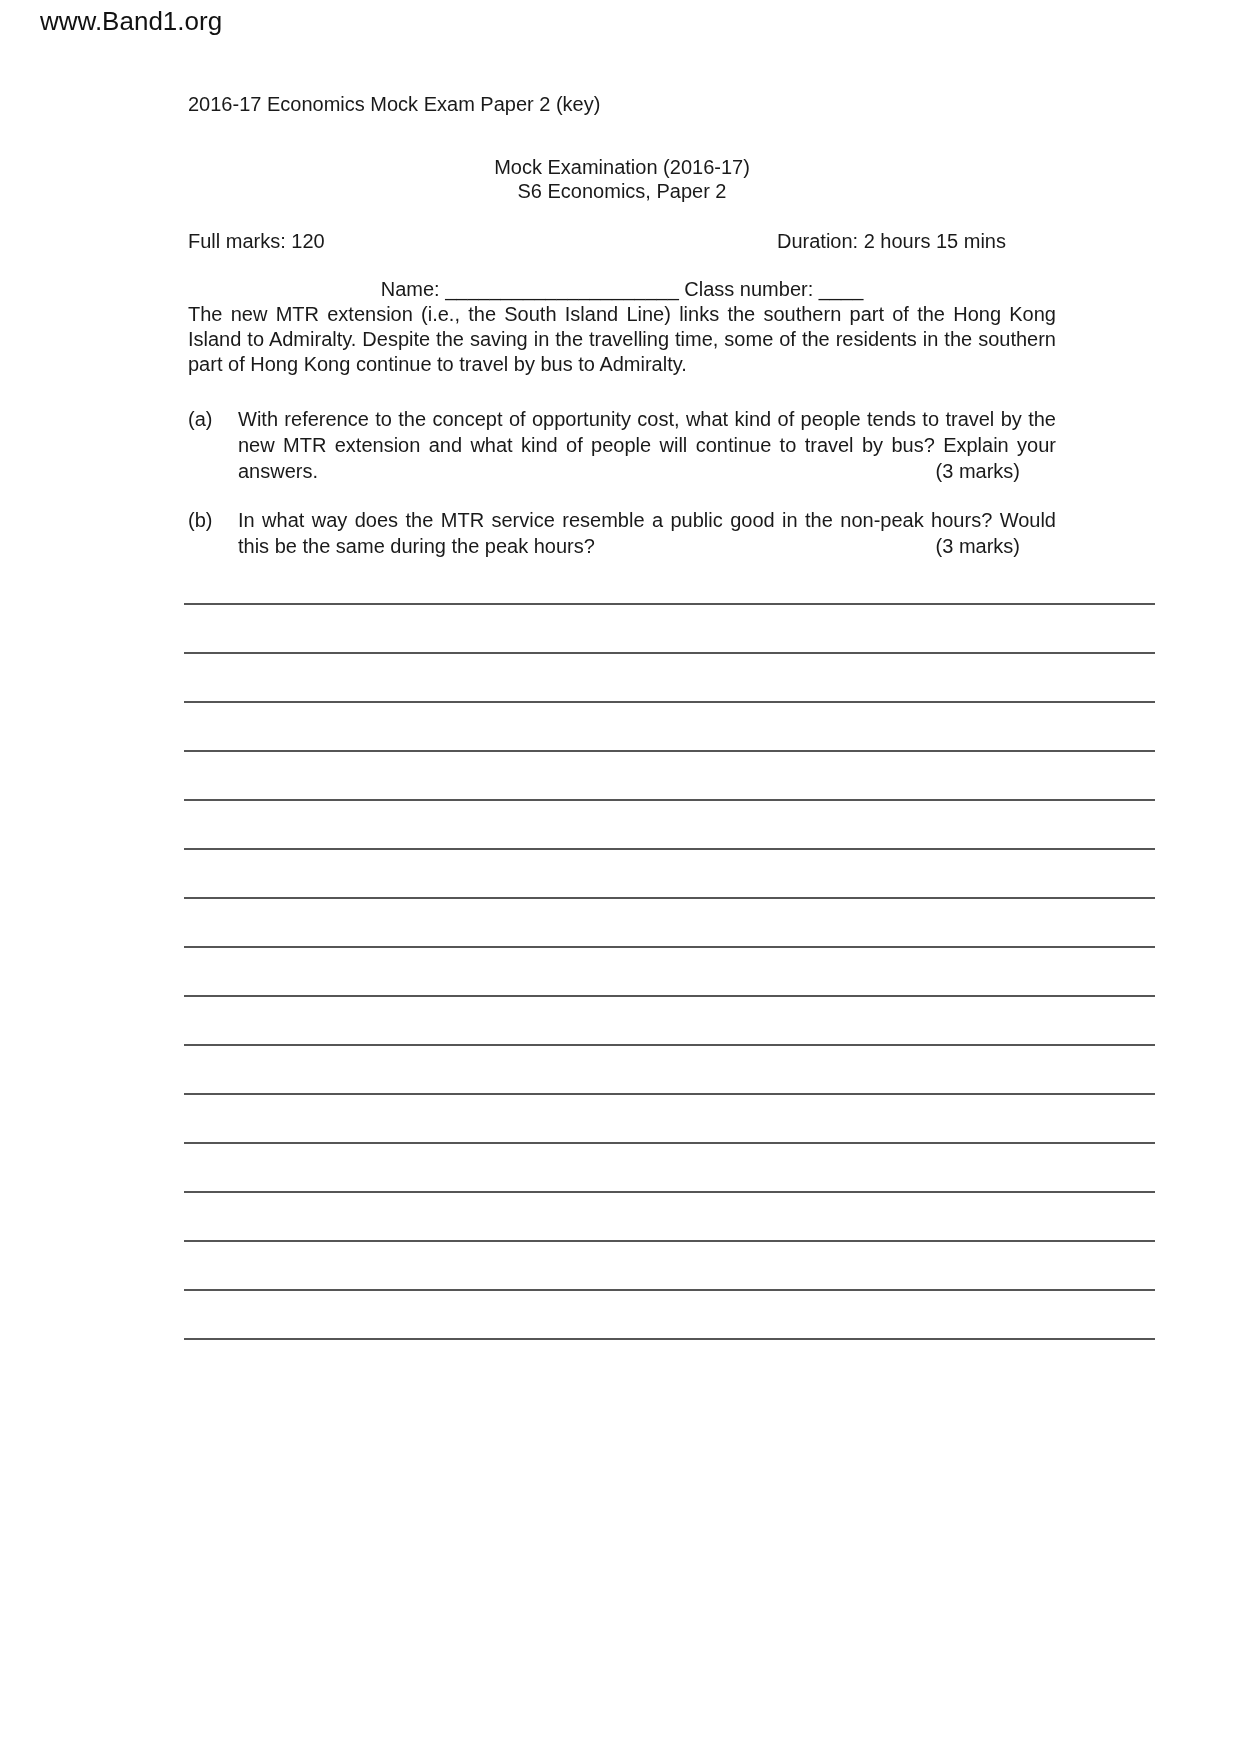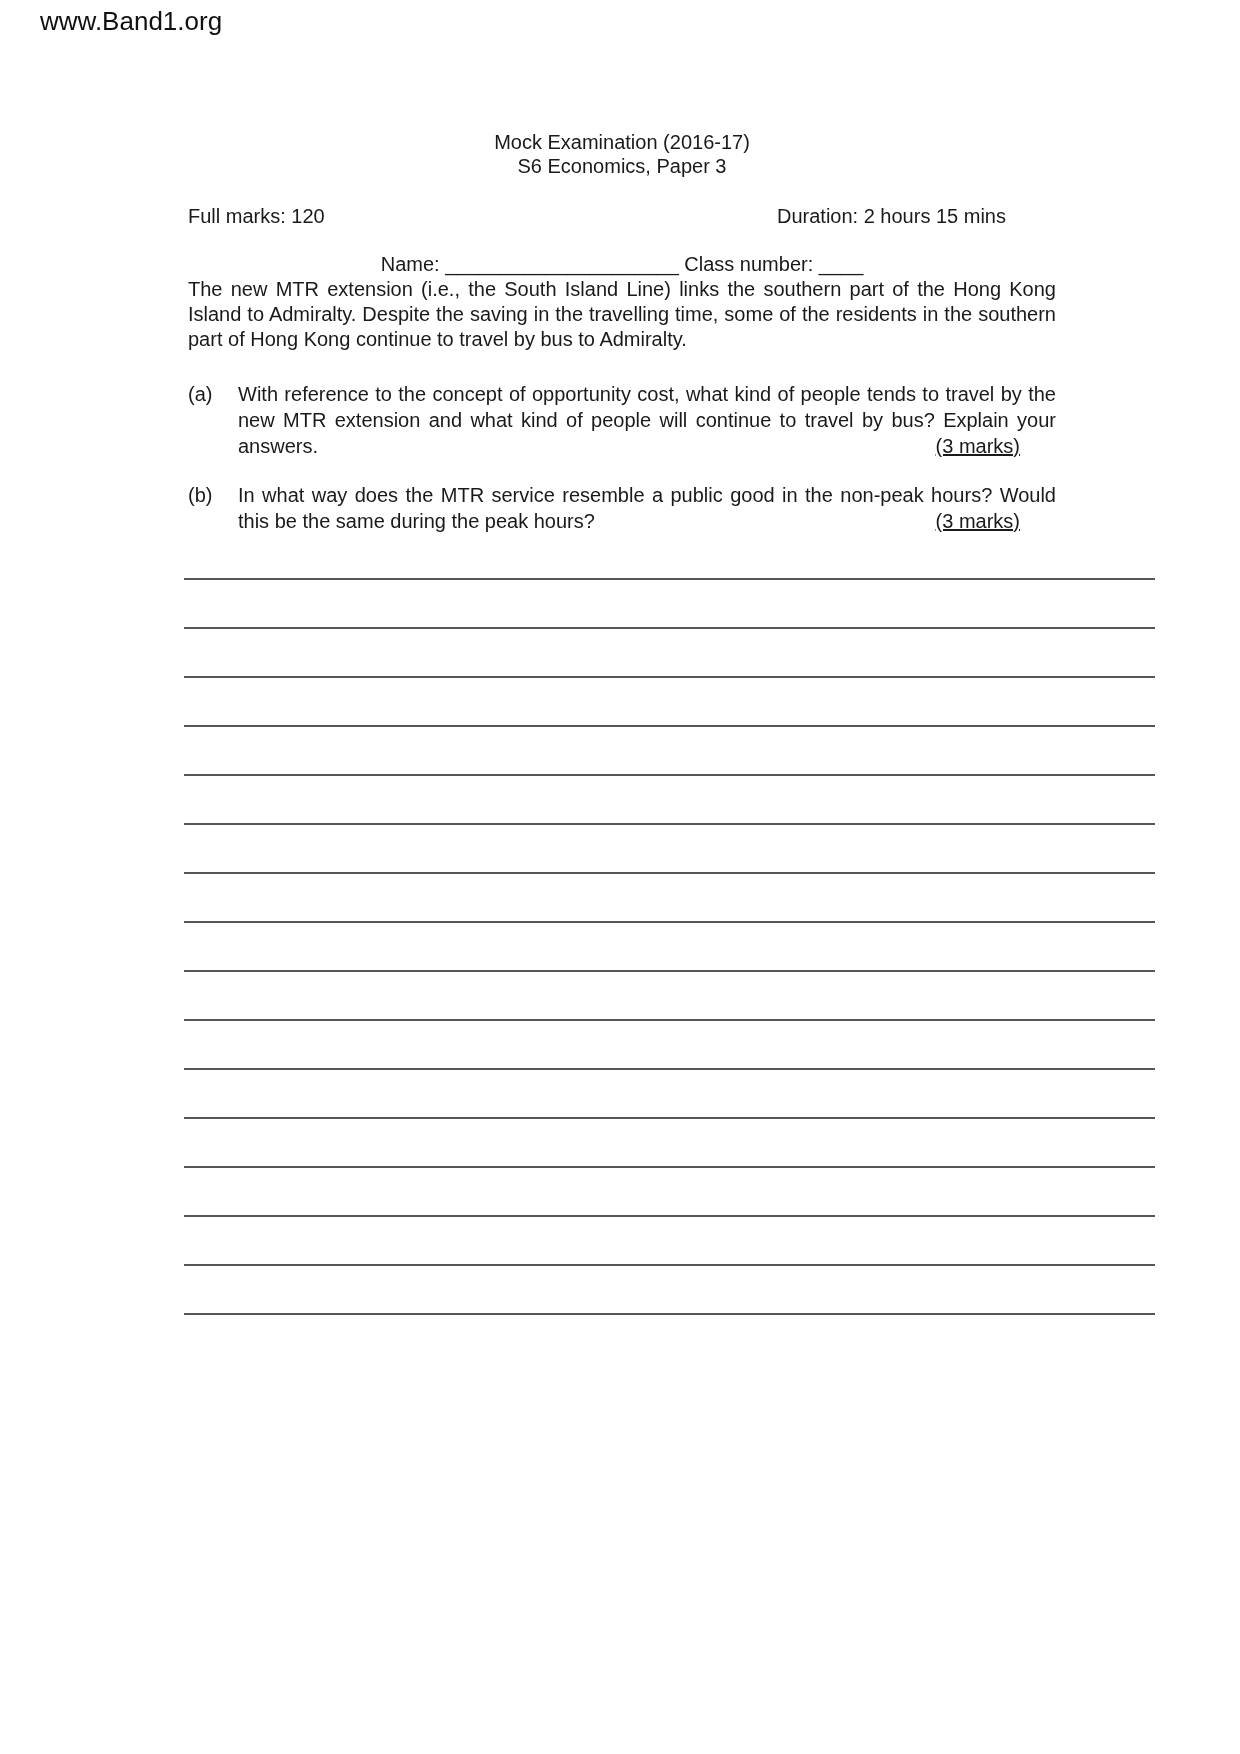--- a/index.html
+++ b/index.html
@@ -48,45 +48,46 @@
   .q-title span { text-decoration: underline; }
   .q-intro { text-align: justify; }
   .part {
     display: flex;
     line-height: 26px;
   }
   .part-a { margin-top: 29px; }
   .part-b { margin-top: 23px; }
   .part-label { width: 50px; flex: none; }
   .part-body { flex: 1; text-align: justify; }
-  .marks { float: right; padding-right: 36px; text-decoration: underline; }
+  .marks { float: right; padding-right: 36px; }
   .answer-area {
     margin-top: 44px;
     margin-left: -4px;
     width: 971px;
   }
   .answer-line {
     box-sizing: border-box;
     height: 49px;
     border-top: 2px solid #565656;
   }
 </style>
 </head>
 <body>
 
 <div class="page">
 
   <div class="watermark">www.Band1.org</div>
 
   <div class="content">
 
+    <div class="doc-title">2016-17 Economics Mock Exam Paper 2 (key)</div>
 
     <div class="center-header">
       <div>Mock Examination (2016-17)</div>
-      <div>S6 Economics, Paper 3</div>
+      <div>S6 Economics, Paper 2</div>
     </div>
 
     <div class="info-row">
       <span>Full marks: 120</span>
       <span class="info-duration">Duration: 2 hours 15 mins</span>
     </div>
 
 
     <div class="name-line">Name: _____________________ Class number: ____</div>
 

